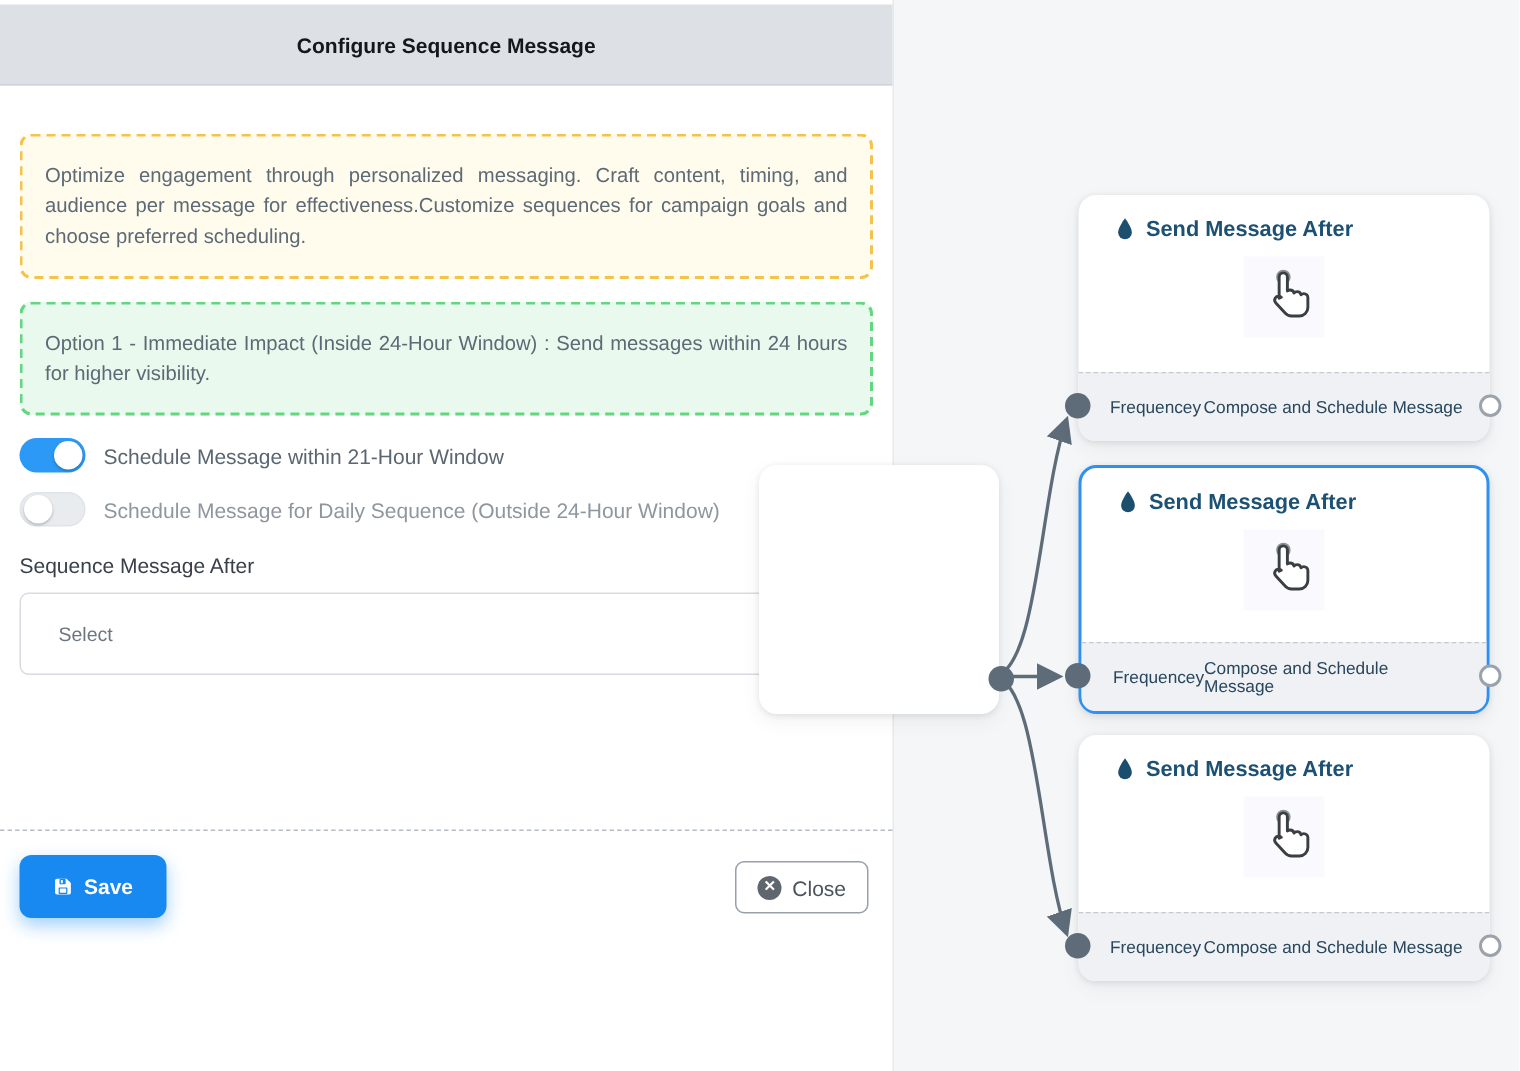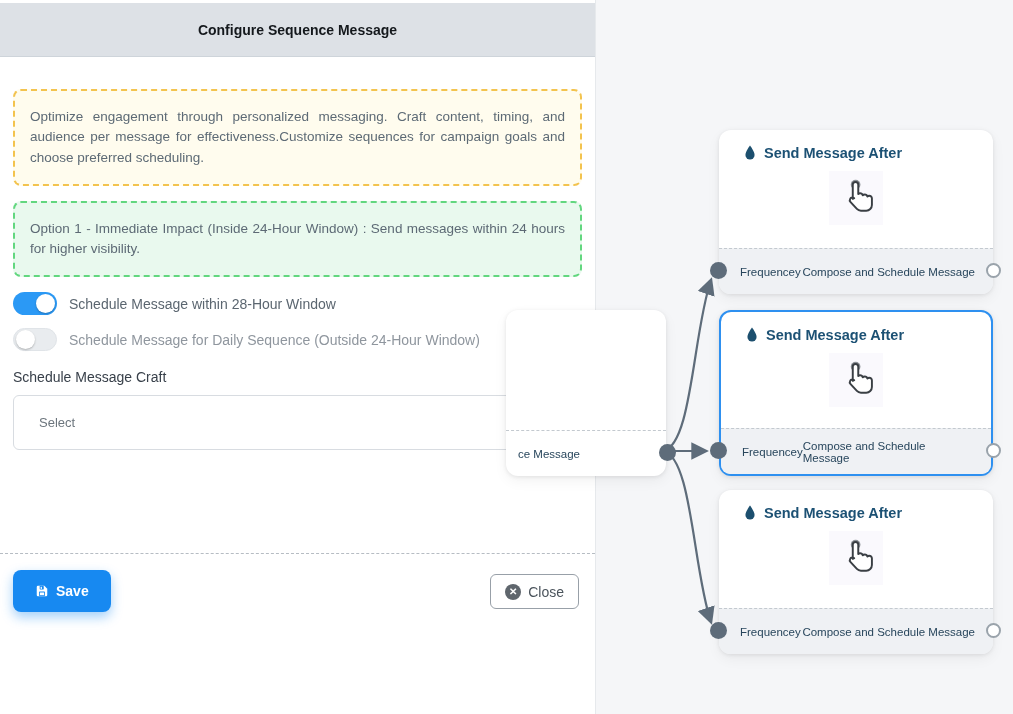--- a/index.html
+++ b/index.html
@@ -108,31 +108,31 @@
 
       <div class="alert alert-green">
         <span>Option 1 - Immediate Impact (Inside 24-Hour Window) : Send messages within 24 hours for higher visibility.</span>
       </div>
 
 
       <div class="toggle-row">
         <div class="switch on">
           <div class="knob"></div>
         </div>
-        <div class="toggle-label">Schedule Message within 28-Hour Window</div>
+        <div class="toggle-label">Schedule Message within 21-Hour Window</div>
       </div>
 
       <div class="toggle-row">
         <div class="switch off">
           <div class="knob"></div>
         </div>
         <div class="toggle-label muted">Schedule Message for Daily Sequence (Outside 24-Hour Window)</div>
       </div>
 
-      <div class="field-label">Schedule Message Craft</div>
+      <div class="field-label">Sequence Message After</div>
 
       <div class="select-box">
         <span class="select-value">Select</span>
         <span class="caret"></span>
       </div>
     </div>
 
     <div class="footer-divider"></div>
 
     <div class="btn-row">
@@ -165,23 +165,20 @@
         </marker>
       </defs>
       <g stroke="#5e6c7a" stroke-width="2.2" fill="none">
         <path d="M 67 451 C 96 446, 97 332, 115 280" marker-end="url(#arrow)"></path>
         <path d="M 67 451 L 110 451" marker-end="url(#arrow)"></path>
         <path d="M 67 451 C 96 456, 97 570, 115 622" marker-end="url(#arrow)"></path>
       </g>
     </svg>
 
     <div class="source-node">
-      <div class="source-footer">
-        <span class="footer-text">ce Message</span>
-      </div>
       <div class="source-handle"></div>
     </div>
 
     <div class="flow-node" style="top:130px;">
       <div class="node-head">
         <span style="display:flex;">
           <svg width="14" height="16" viewBox="0 0 24 28">
             <path fill="#1c4f6e" d="M12 1 C12 1 4 11.5 4 17.5 a8 8 0 0 0 16 0 C20 11.5 12 1 12 1 z"></path>
           </svg>
         </span>

